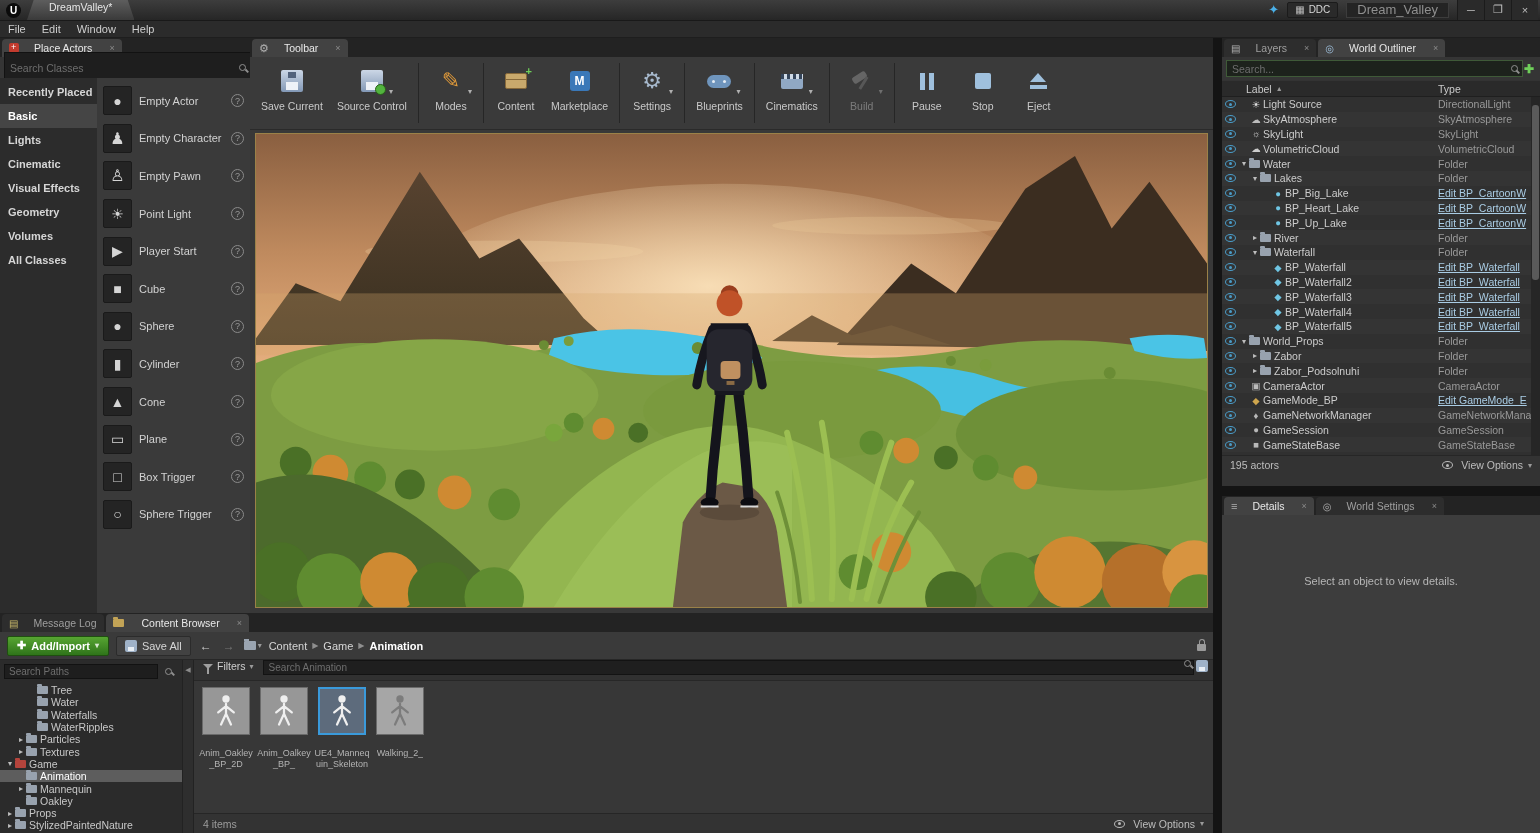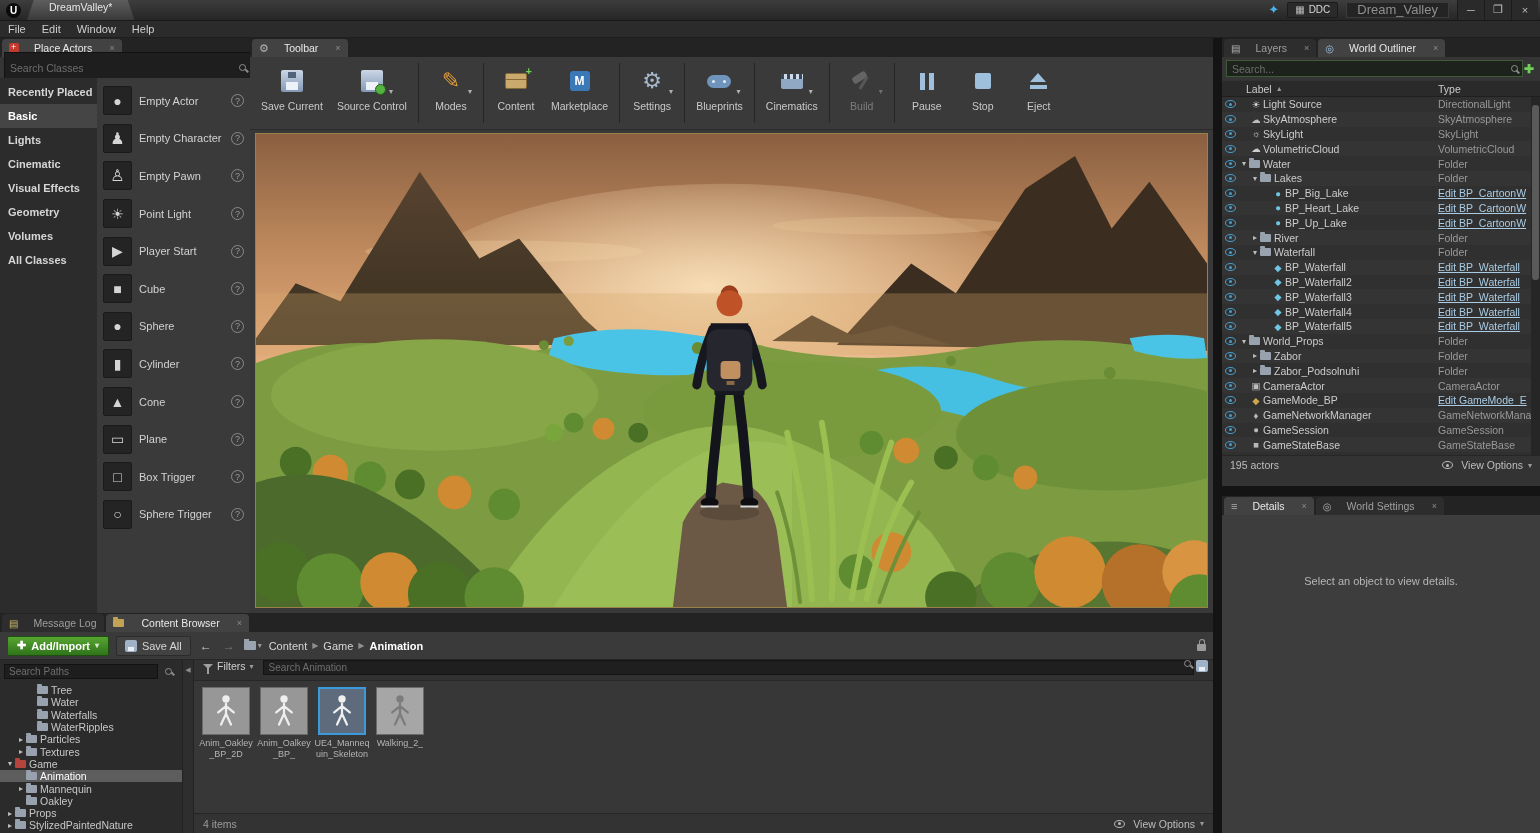--- a/index.html
+++ b/index.html
@@ -117,21 +117,21 @@
 .asset-grid{display:flex;align-items:flex-start;padding:6px 4px;gap:2px}
 .asset{width:56px;display:flex;flex-direction:column;align-items:center}
 .thumb{width:48px;height:48px;background:#979797;border:1px solid #6a6a6a;display:flex;align-items:center;justify-content:center}
 .asset.selected .thumb{border:2px solid #3a9adb;background:#6d7d90}
 .asset.v-skeleton .thumb{background:#5d6b7c}
 .asset.v-light .thumb{background:#a6a6a6}
 .asset.v-light .fig{stroke:#7c7c7c}
 .fig{stroke:#efefef;stroke-width:1.6;fill:none;stroke-linecap:round}
 .fig circle{fill:#efefef;stroke:none}
 .asset.v-light .fig circle{fill:#7c7c7c}
-.asset-label{font-size:9px;color:#b4b4b4;text-align:center;word-break:break-all;line-height:1.18;margin-top:3px;max-height:34px;overflow:hidden}
+.asset-label{font-size:9px;color:#b4b4b4;text-align:center;word-break:break-all;line-height:1.18;margin-top:13px;max-height:34px;overflow:hidden}
 .cb-footer{position:absolute;bottom:0;left:194px;right:0;height:20px;background:#333;border-top:1px solid #262626;display:flex;align-items:center;padding:0 9px;font-size:10.5px;color:#9d9d9d}
 .view-options{margin-left:auto;display:flex;align-items:center;gap:5px;color:#bdbdbd}
 
 .right{position:absolute;top:38px;left:1222px;width:318px;height:795px}
 .outliner{position:absolute;top:0;left:0;right:0;height:448px;background:#333}
 .ol-search-row{position:absolute;top:19px;left:0;right:0;height:23px;background:#353535;display:flex;align-items:center;gap:4px;padding:0 4px}
 .ol-search-row input{flex:1;height:17px;background:#1d221c;border:1px solid #3f5a38;color:#ddd;font-size:10.5px;padding:0 18px 0 5px;font-family:inherit}
 .ol-search-row .mag{margin-left:-16px}
 .plus-btn{color:#6fd05a;font-weight:bold;font-size:12px;padding:0 2px}
 .ol-head{position:absolute;top:43px;left:0;right:0;height:16px;background:#2a2a2a;border-bottom:1px solid #1f1f1f;display:flex;align-items:center;font-size:10.5px;color:#cbcbcb}

